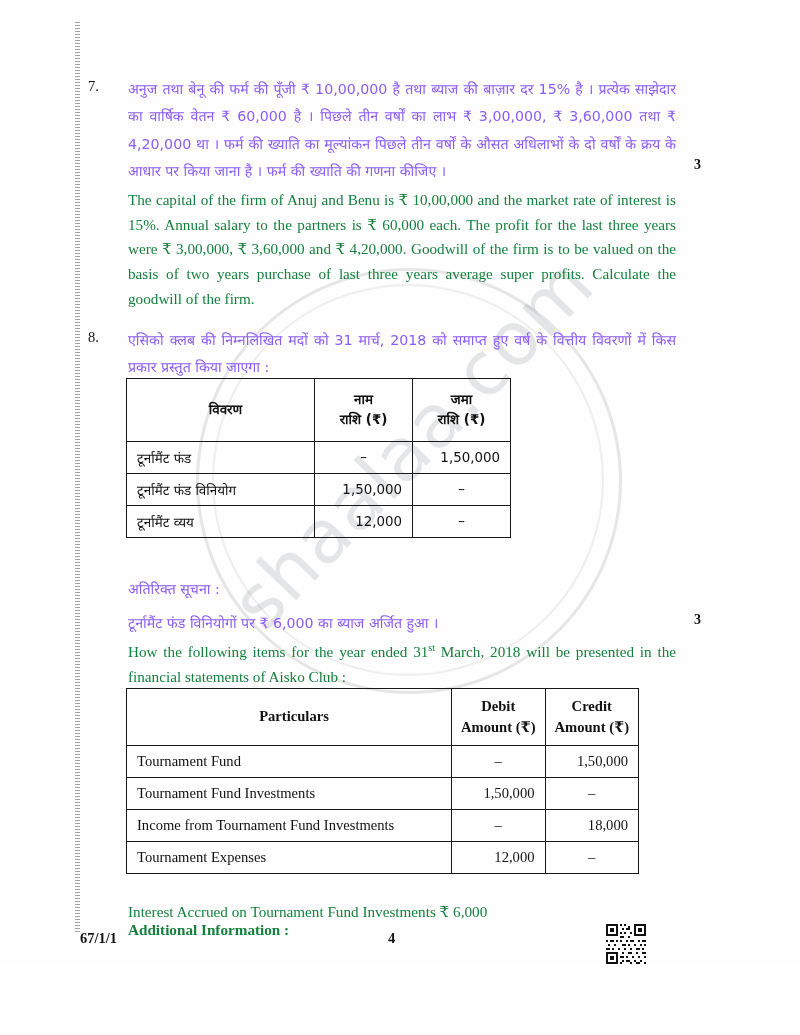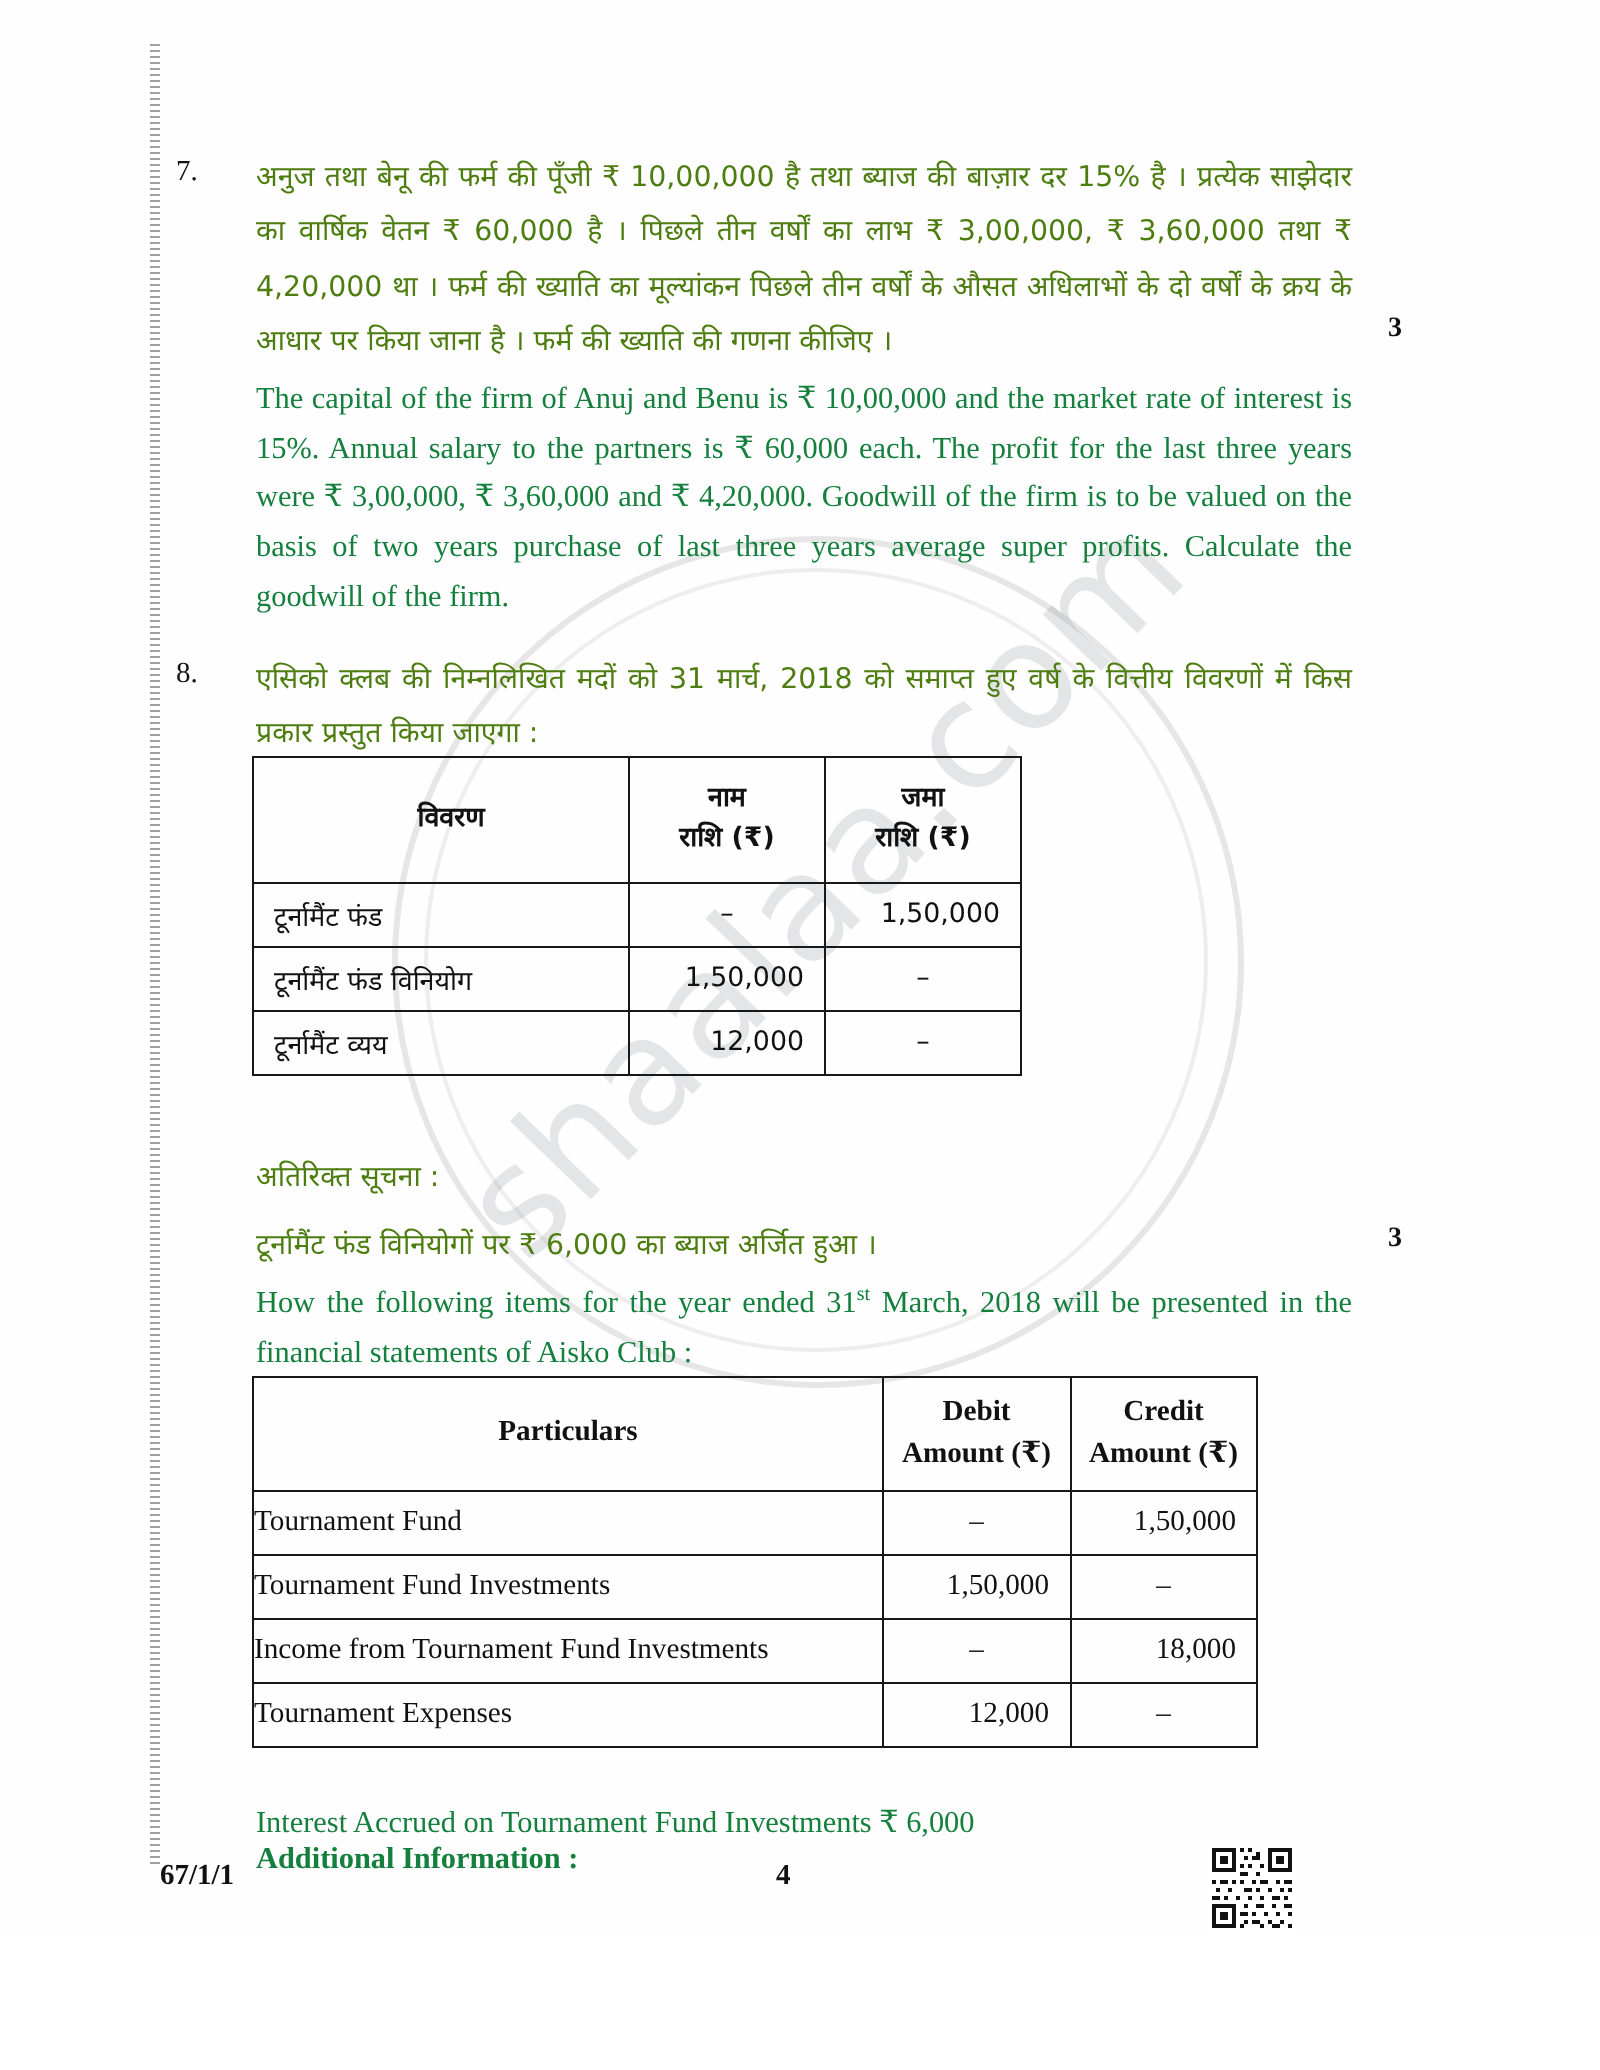--- a/index.html
+++ b/index.html
@@ -95,21 +95,21 @@
     position: absolute;
     font-size: 14px;
     font-weight: 700;
     color: #111;
   }
 
   .hindi {
     font-family: "DejaVu Sans", sans-serif;
     font-size: 14.2px;
     line-height: 1.92;
-    color: #4d7c0f;
+    color: #8b5cf6;
     text-align: justify;
   }
   .hindi-nojust { text-align: left; }
 
   .english {
     font-family: "Liberation Serif", "DejaVu Serif", serif;
     font-size: 15.2px;
     line-height: 1.62;
     color: #15803d;
     text-align: justify;
@@ -148,21 +148,21 @@
   #tbl-hi td.c-amt.dash { text-align: center; padding-right: 0; }
 
   
   #tbl-en { left: 126px; top: 688px; width: 499px; }
   #tbl-en th, #tbl-en td {
     font-family: "Liberation Serif", "DejaVu Serif", serif;
     font-size: 14.6px;
   }
   #tbl-en th { height: 56px; line-height: 1.45; }
   #tbl-en td { height: 31px; }
-  #tbl-en .c-desc { width: 314px; text-align: left; }
+  #tbl-en .c-desc { width: 314px; padding-left: 10px; text-align: left; }
   #tbl-en .c-amt  { width: 92.5px; text-align: center; }
   #tbl-en td.c-amt { padding-right: 10px; text-align: right; }
   #tbl-en td.c-amt.dash { text-align: center; padding-right: 0; }
 
   .lbl-bold { font-weight: 700; margin-top: 44px; }
 
   
   .pg-footer { position: absolute; z-index: 4; }
   #footer-code {
     left: 80px; top: 930px;

